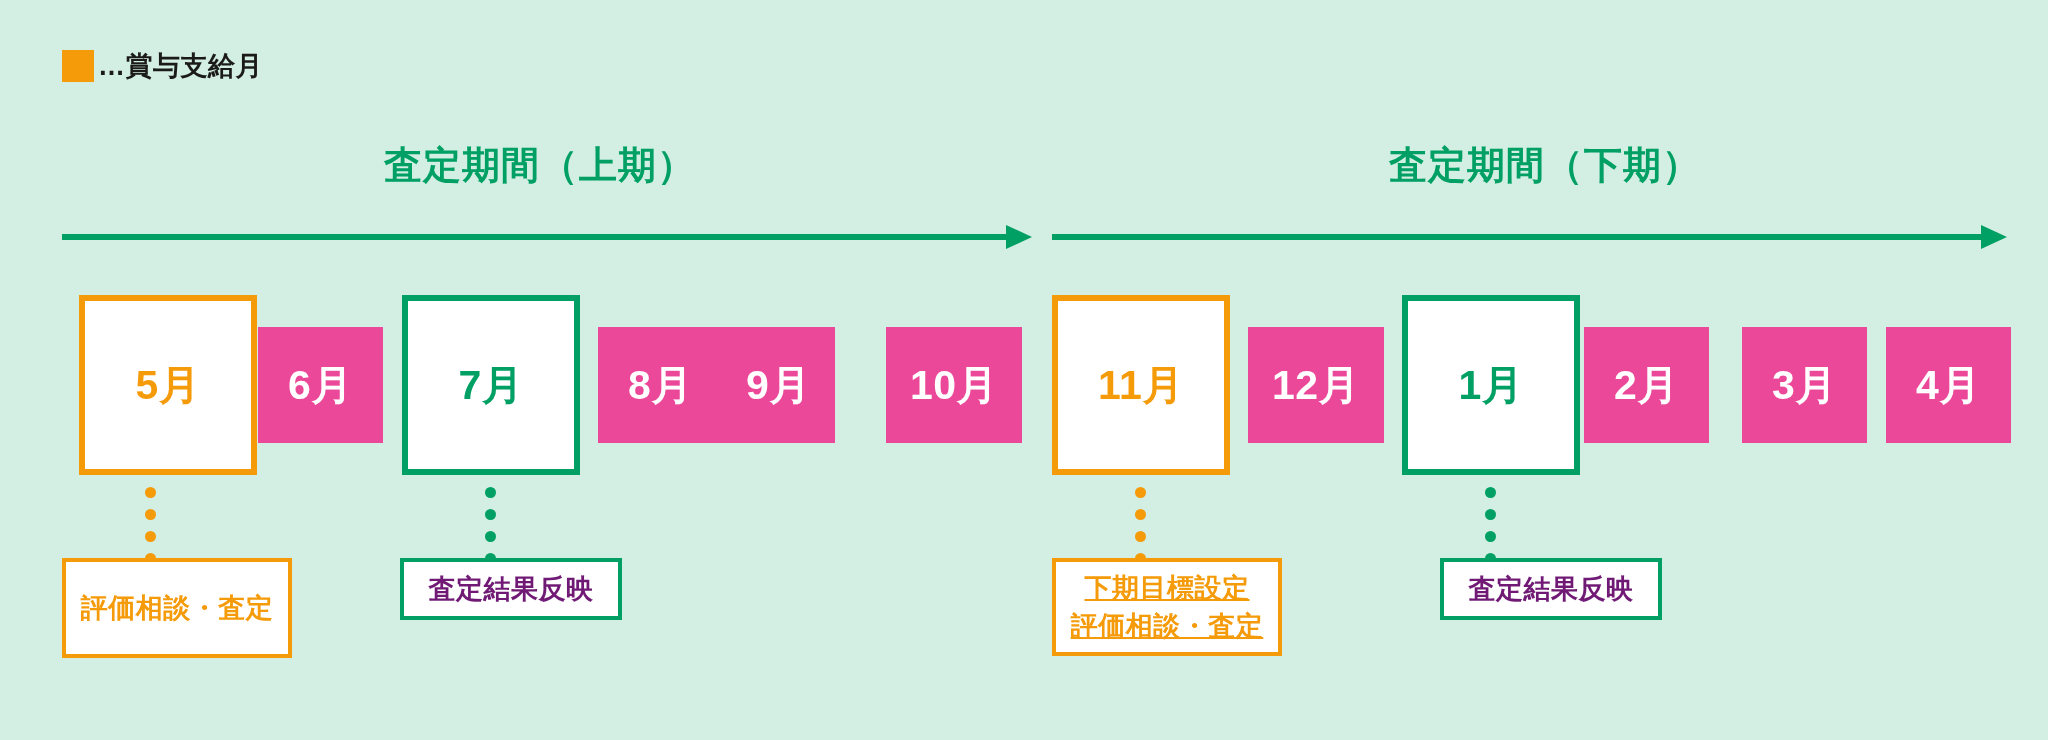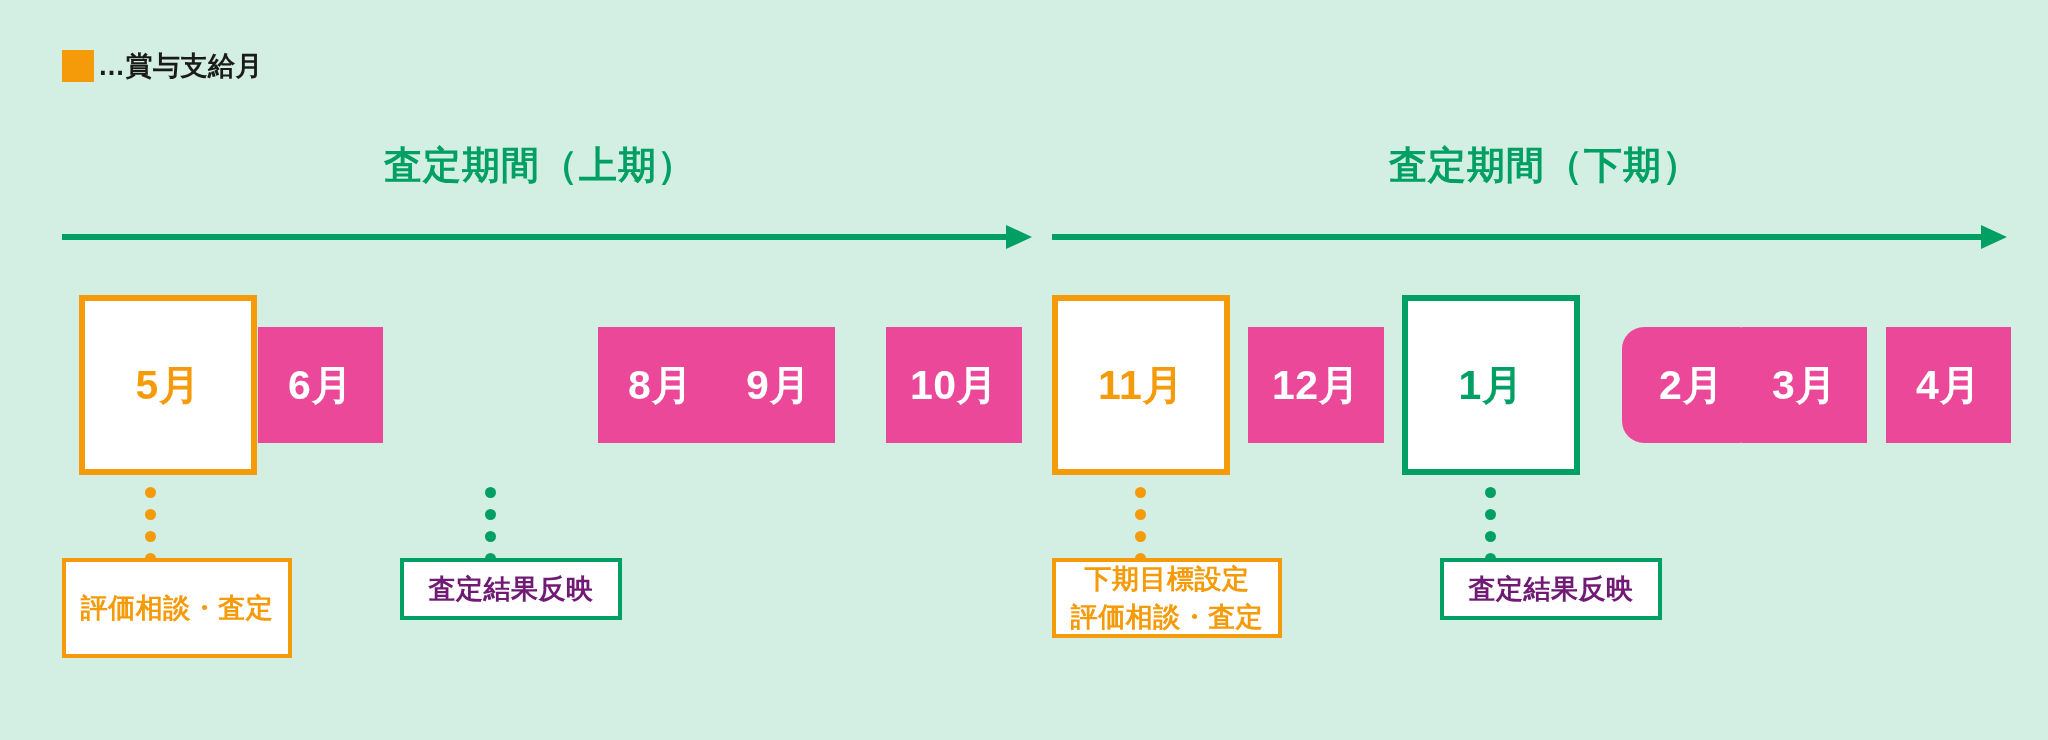--- a/index.html
+++ b/index.html
@@ -189,27 +189,28 @@
     <span class="head"></span>
   </div>
   <div class="arrow second">
     <span class="shaft"></span>
     <span class="head"></span>
   </div>
 
   <div class="months">
     <div class="month outline-orange" style="left:62px;  width:178px;margin-left:17px;">5月</div>
     <div class="month filled" style="left:258px; width:125px;">6月</div>
+    <div class="month outline-green" style="left:402px; width:178px;">7月</div>
     <div class="month filled" style="left:598px; width:125px;">8月</div>
     <div class="month filled" style="left:722px; width:113px;">9月</div>
     <div class="month filled" style="left:886px; width:136px;">10月</div>
     <div class="month outline-orange" style="left:1052px;width:178px;">11月</div>
     <div class="month filled" style="left:1248px;width:136px;">12月</div>
     <div class="month outline-green" style="left:1402px;width:178px;">1月</div>
-    <div class="month filled" style="left:1622px;width:139px;border-radius:22px;">2月</div>
+    <div class="month filled" style="left:1584px;width:125px;">2月</div>
     <div class="month filled" style="left:1742px;width:125px;">3月</div>
     <div class="month filled" style="left:1886px;width:125px;">4月</div>
   </div>
 
   <div class="dots orange" style="left:145px;  top:487px;">
     <span class="dot"></span>
     <span class="dot"></span>
     <span class="dot"></span>
     <span class="dot"></span>
   </div>
@@ -233,21 +234,21 @@
   </div>
 
   <div class="note orange" style="left:62px; top:558px; width:230px; height:100px;">
     <span class="note-line">評価相談・査定</span>
   </div>
 
   <div class="note green" style="left:400px; top:558px; width:222px; height:62px;">
     <span class="note-line">査定結果反映</span>
   </div>
 
-  <div class="note orange" style="left:1052px; top:558px; width:230px; height:80px;">
+  <div class="note orange" style="left:1052px; top:558px; width:230px; height:98px;text-decoration:underline;">
     <span class="note-line">下期目標設定</span>
     <span class="note-line">評価相談・査定</span>
   </div>
 
   <div class="note green" style="left:1440px; top:558px; width:222px; height:62px;">
     <span class="note-line">査定結果反映</span>
   </div>
 
 </div>
 

